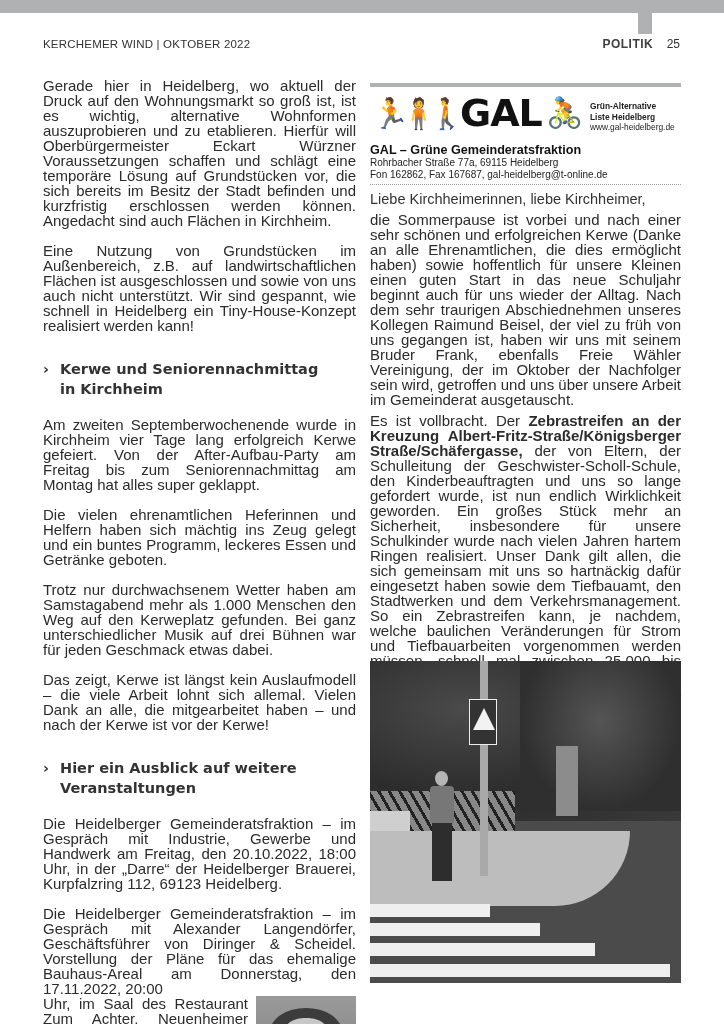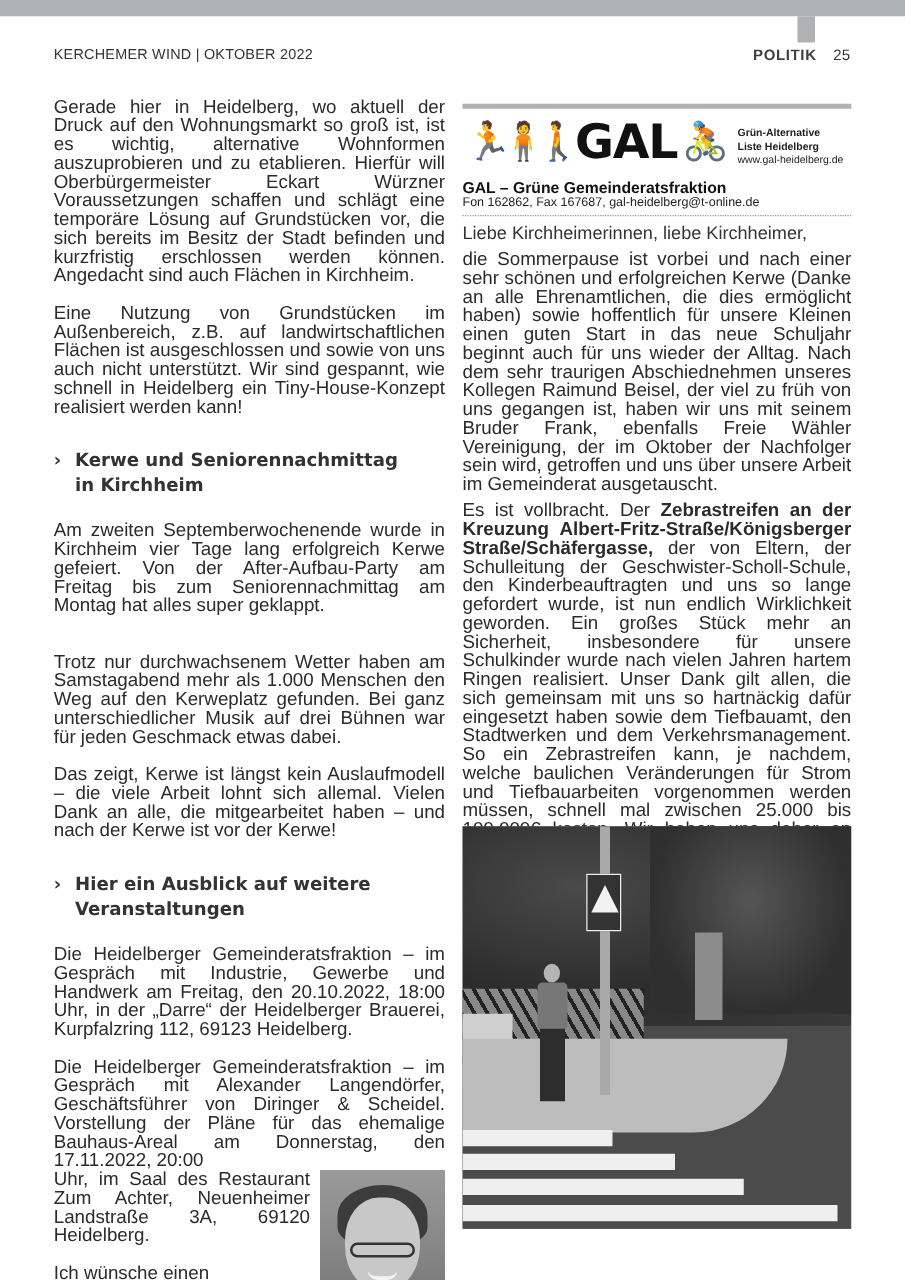--- a/index.html
+++ b/index.html
@@ -89,20 +89,21 @@
   <div class="gap"></div>
   <p class="body">Eine Nutzung von Grundstücken im Außenbereich, z.B. auf landwirtschaftlichen Flächen ist ausgeschlossen und sowie von uns auch nicht unterstützt. Wir sind gespannt, wie schnell in Heidelberg ein Tiny-House-Konzept realisiert werden kann!</p>
 
   <h2 class="sect">
     <span class="arrow">›</span>
     <span>Kerwe und Seniorennachmittag</span><br>
     <span>in Kirchheim</span>
   </h2>
   <p class="body">Am zweiten Septemberwochenende wurde in Kirchheim vier Tage lang erfolgreich Kerwe gefeiert. Von der After-Aufbau-Party am Freitag bis zum Seniorennachmittag am Montag hat alles super geklappt.</p>
   <div class="gap"></div>
+  <p class="body">Die vielen ehrenamtlichen Heferinnen und Helfern haben sich mächtig ins Zeug gelegt und ein buntes Programm, leckeres Essen und Getränke geboten.</p>
   <div class="gap"></div>
   <p class="body">Trotz nur durchwachsenem Wetter haben am Samstagabend mehr als 1.000 Menschen den Weg auf den Kerweplatz gefunden. Bei ganz unterschiedlicher Musik auf drei Bühnen war für jeden Geschmack etwas dabei.</p>
   <div class="gap"></div>
   <p class="body">Das zeigt, Kerwe ist längst kein Auslaufmodell – die viele Arbeit lohnt sich allemal. Vielen Dank an alle, die mitgearbeitet haben – und nach der Kerwe ist vor der Kerwe!</p>
 
   <h2 class="sect">
     <span class="arrow">›</span>
     <span>Hier ein Ausblick auf weitere</span><br>
     <span>Veranstaltungen</span>
   </h2>
@@ -139,20 +140,21 @@
     <span class="fig" style="left:58px;">🚶</span>
     <span class="gal-word">GAL</span>
     <span class="gal-bike">🚴</span>
     <div class="gal-side">
       <b>Grün-Alternative</b><br>
       <b>Liste Heidelberg</b><br>
       <span>www.gal-heidelberg.de</span>
     </div>
   </div>
   <div class="gal-name">GAL – Grüne Gemeinderatsfraktion</div>
+  <div class="gal-addr">Rohrbacher Straße 77a, 69115 Heidelberg</div>
   <div class="gal-addr">Fon 162862, Fax 167687, gal-heidelberg@t-online.de</div>
   <div class="gal-dots"></div>
 
   <div class="greet">Liebe Kirchheimerinnen, liebe Kirchheimer,</div>
   <p class="body">die Sommerpause ist vorbei und nach einer sehr schönen und erfolgreichen Kerwe (Danke an alle Ehrenamtlichen, die dies ermöglicht haben) sowie hoffentlich für unsere Kleinen einen guten Start in das neue Schuljahr beginnt auch für uns wieder der Alltag. Nach dem sehr traurigen Abschiednehmen unseres Kollegen Raimund Beisel, der viel zu früh von uns gegangen ist, haben wir uns mit seinem Bruder Frank, ebenfalls Freie Wähler Vereinigung, der im Oktober der Nachfolger sein wird, getroffen und uns über unsere Arbeit im Gemeinderat ausgetauscht.</p>
   <div style="height:6px;"></div>
   <p class="body"><span>Es ist vollbracht. Der </span><b>Zebrastreifen an der Kreuzung Albert-Fritz-Straße/Königsberger Straße/Schäfergasse,</b><span> der von Eltern, der Schulleitung der Geschwister-Scholl-Schule, den Kinderbeauftragten und uns so lange gefordert wurde, ist nun endlich Wirklichkeit geworden. Ein großes Stück mehr an Sicherheit, insbesondere für unsere Schulkinder wurde nach vielen Jahren hartem Ringen realisiert. Unser Dank gilt allen, die sich gemeinsam mit uns so hartnäckig dafür eingesetzt haben sowie dem Tiefbauamt, den Stadtwerken und dem Verkehrsmanagement. So ein Zebrastreifen kann, je nachdem, welche baulichen Veränderungen für Strom und Tiefbauarbeiten vorgenommen werden müssen, schnell mal zwischen 25.000 bis 100.000€ kosten. Wir haben uns daher an unsere Bundestagsabgeordnete Franziska Brantner gewandt und sie gebeten, den zuständigen Bundesministerien vorzuschlagen zu prüfen, ob in 30km/h-Bereichen an Kreuzungen mit „Rechts vor Links“ Regel nicht auch wie in anderen europäischen</span></p>
 </div>
 
 <div class="photo" title="Man standing next to a pedestrian crossing sign at a new zebra crossing">

